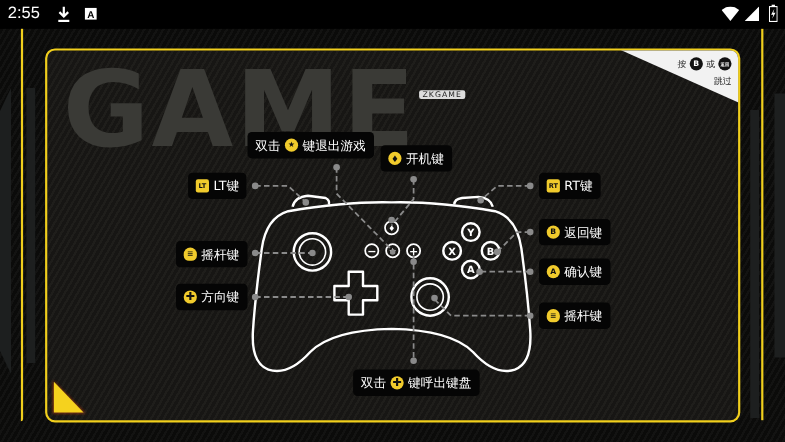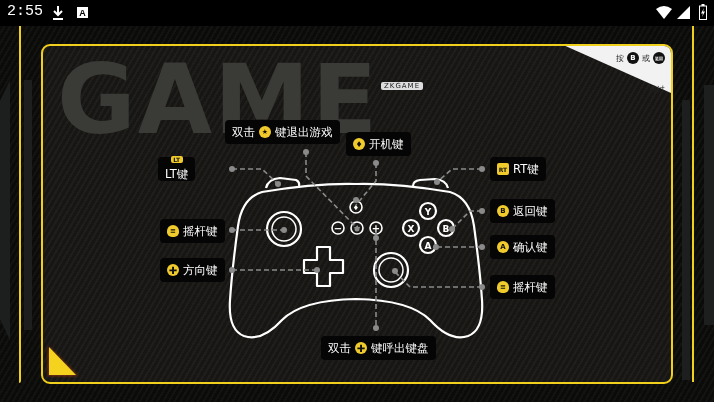--- a/index.html
+++ b/index.html
@@ -1,20 +1,20 @@
 <!DOCTYPE html>
 <html><head>
 <meta charset="utf-8">
 <style>
   * { box-sizing: border-box; margin: 0; padding: 0; }
   html, body { width: 714px; height: 402px; overflow: hidden; background: #000; }
   body { position: relative; font-family: "DejaVu Sans", "Liberation Sans", sans-serif; color: #fff; }
 
   .statusbar { position: absolute; left: 0; top: 0; width: 714px; height: 26px; background: #000; z-index: 5; }
-  .sb-time { position: absolute; left: 7px; top: 3px; font-size: 15px; color: #fff; font-family: Liberation Mono, monospace; }
+  .sb-time { position: absolute; left: 7px; top: 3px; font-size: 15px; color: #fff; font-family: Liberation Sans, sans-serif; }
   .sb-icon { position: absolute; top: 6px; }
 
   .bg { position: absolute; left: 0; top: 26px; width: 714px; height: 376px;
         background: repeating-linear-gradient(120deg, #0b0b0a 0px, #0b0b0a 3px, #131312 3px, #131312 5px); }
 
   .side-bar { position: absolute; background: #1d1f1f; }
   .outer-line { position: absolute; background: #f1cf1d; width: 2px; }
 
   .panel { position: absolute; left: 41px; top: 44px; width: 632px; height: 340px;
            border: 2px solid #f1cf1d; border-radius: 9px; overflow: hidden;
@@ -25,21 +25,21 @@
 
   .logo { position: absolute; left: 238px; top: 12px; width: 160px; height: 34px; }
   .logo-main { font-family: "DejaVu Sans", sans-serif; font-weight: bold; font-style: italic; font-size: 19px;
                color: #fff; text-shadow: 0 0 2px #000, 1px 1px 0 #000; letter-spacing: -0.5px; white-space: nowrap; }
   .logo-main .hl { color: #f5cf1c; }
   .logo-sub { position: absolute; left: 100px; top: 24px; font-size: 7px; font-weight: normal; background: #ddd;
               color: #222; padding: 0 3px; border-radius: 2px; letter-spacing: 1px; }
 
   .skip-corner { position: absolute; right: -2px; top: -2px; width: 112px; height: 50px; }
   .skip-line1 { position: absolute; right: 8px; top: 8px; font-size: 8px; color: #222; display: flex; align-items: center; gap: 3px; }
-  .skip-line2 { position: absolute; right: 8px; top: 40px; font-size: 8px; color: #222; }
+  .skip-line2 { position: absolute; right: 8px; top: 24px; font-size: 8px; color: #222; }
   .kbadge { display: inline-flex; align-items: center; justify-content: center; width: 12px; height: 12px;
             border-radius: 50%; background: #111; color: #fff; font-size: 7px; font-weight: bold; }
 
   .tri-corner { position: absolute; left: 3px; bottom: 4px; }
 
   .tip { position: absolute; height: 24px; background: #050505; border-radius: 4px; display: flex; align-items: center;
          padding: 0 7px; font-size: 11.5px; color: #fff; white-space: nowrap; gap: 4px; justify-content: center; }
   .ic { display: inline-flex; align-items: center; justify-content: center; width: 12px; height: 12px;
         background: #f1cb2c; color: #111; font-size: 7px; font-weight: bold; }
   .ic.round { border-radius: 50%; }
@@ -195,21 +195,21 @@
   <span>双击</span>
   <span class="ic round">★</span>
   <span>键退出游戏</span>
 </div>
 
 <div class="tip" style="left:346px;top:132px;">
   <span class="ic round" style="font-size:8px;">♦</span>
   <span>开机键</span>
 </div>
 
-<div class="tip" style="left:158px;top:157px;flex-direction:column;">
+<div class="tip" style="left:171px;top:157px;">
   <span class="ic sq" style="font-size:6px;">LT</span>
   <span>LT键</span>
 </div>
 
 <div class="tip" style="left:490px;top:157px;">
   <span class="ic sq" style="font-size:6px;">RT</span>
   <span>RT键</span>
 </div>
 
 <div class="tip" style="left:160px;top:219px;">

